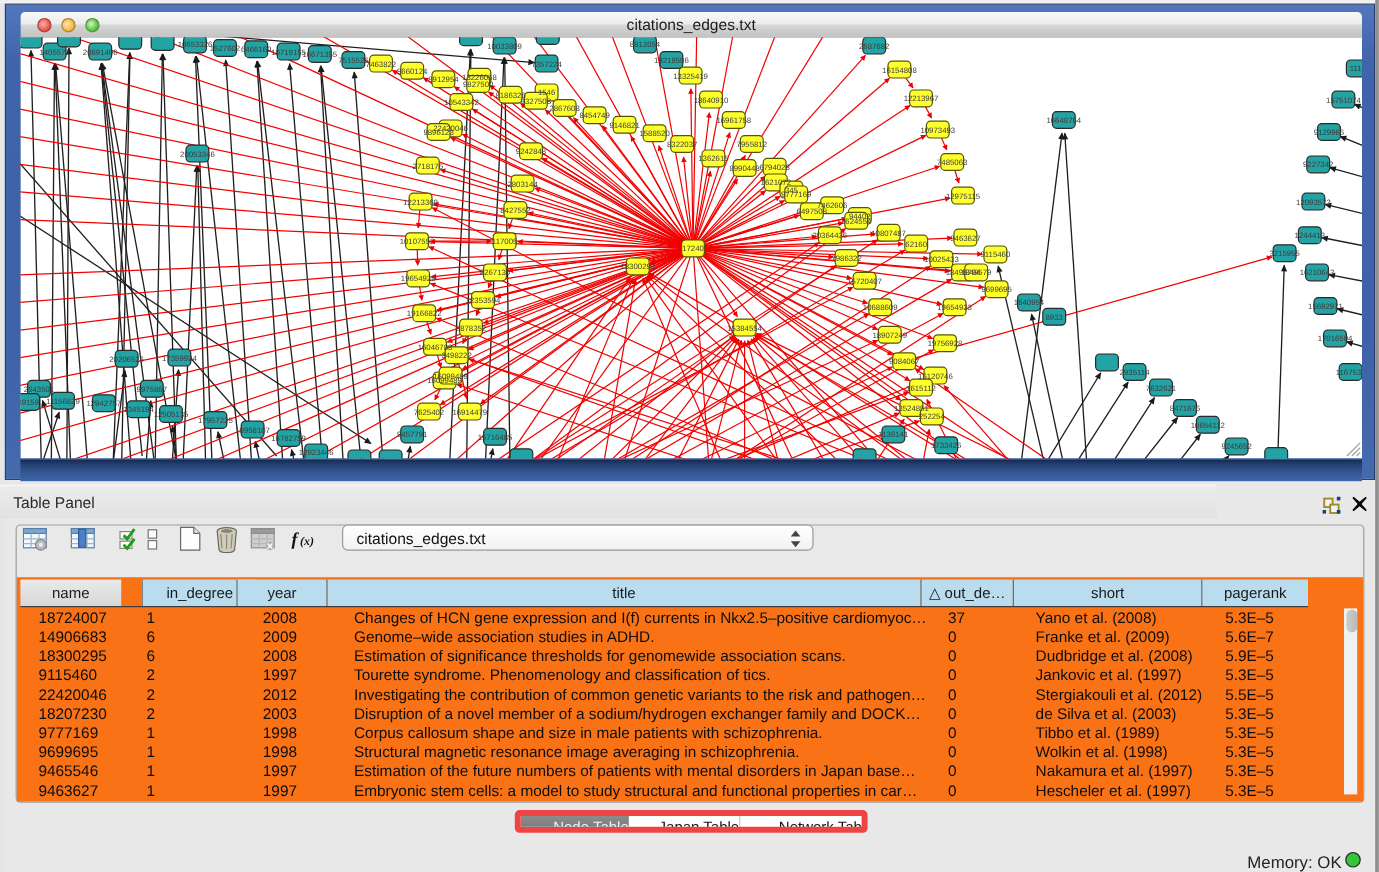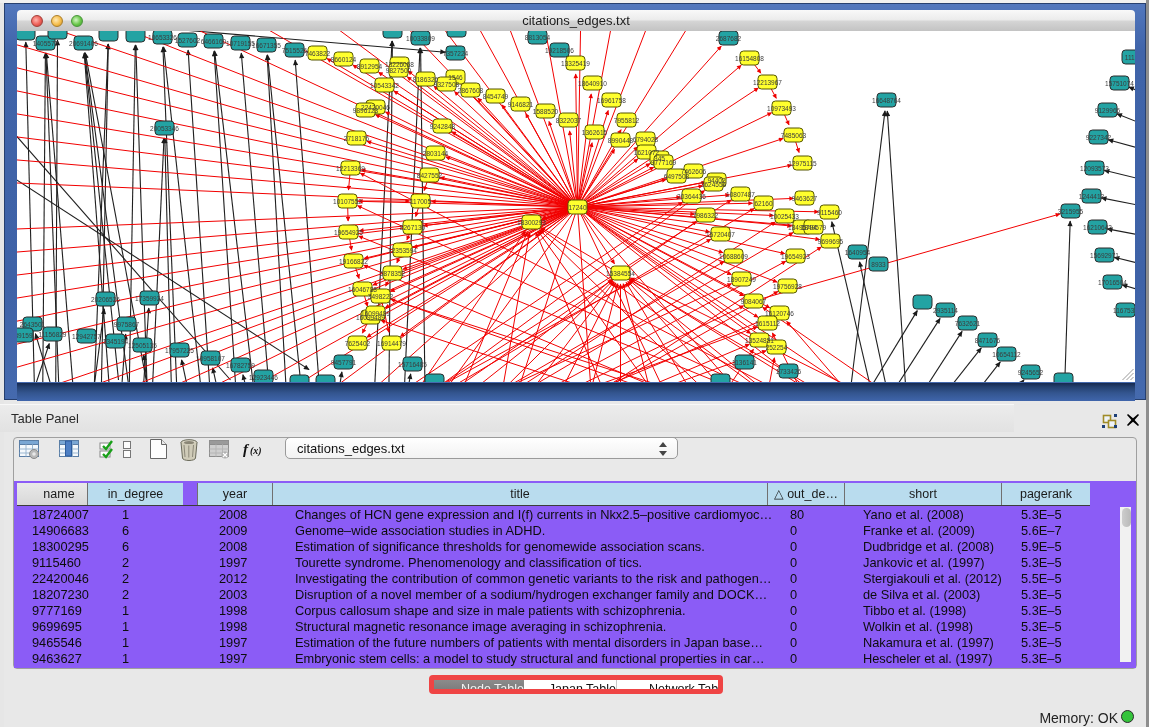--- a/index.html
+++ b/index.html
@@ -8,21 +8,21 @@
 #titlebar{position:absolute;left:12px;top:6px;width:1118px;height:22px;border-radius:4px 4px 0 0;background:linear-gradient(180deg,#f9f9f9 0%,#ececec 45%,#d4d4d4 55%,#c3c3c3 100%);border-bottom:1px solid #6e6e6e}
 #titlebar .tl{position:absolute;top:5px;width:12px;height:12px;border-radius:50%}
 #title{position:absolute;left:0;right:0;top:3px;text-align:center;font-size:13px;color:#1c1c1c}
 #canvas-bottom-line{position:absolute;left:12px;top:379px;width:1118px;height:18px;background:linear-gradient(180deg,#16294f 0%,#24406f 22%,#33558f 55%,#3f65ab 100%)}
 
 #tp-head{position:absolute;left:0px;top:404px;width:1014px;height:28px;background:linear-gradient(180deg,#ececec,#e2e2e2);border-top:1px solid #f8f8f8}
 #tp-head .t{position:absolute;left:11px;top:6px;font-size:13px;color:#2a2a2a}
 #tp-body{position:absolute;left:13px;top:437px;width:1124px;height:232px;border:1px solid #9f9f9f;border-radius:4px;background:#e9e9e9}
 #combo{position:absolute;left:285px;top:437px;width:393px;height:22px;background:linear-gradient(180deg,#ffffff,#f2f2f2);border:1px solid #9a9a9a;border-radius:5px}
 #combo .txt{position:absolute;left:11px;top:3px;font-size:13px;color:#111}
-#table{position:absolute;left:14px;top:481px;width:1122px;height:187px;background:#8b5cf6;overflow:hidden}
+#table{position:absolute;left:14px;top:481px;width:1122px;height:187px;background:#f97316;overflow:hidden}
 .hcell{position:absolute;top:2px;height:22px;background:#b9dcee;border-left:1px solid #707070;font-size:12.5px;color:#1a1a1a;text-align:center;line-height:22px}
 #hrow{position:absolute;left:0;top:481px;width:1122px;height:25px}
 .row{position:absolute;left:0;width:1122px;height:16px;font-size:12.8px;color:#0d0d0d;white-space:nowrap}
 .row span{position:absolute;top:0px;line-height:16px}
 
 #tabs{position:absolute;left:429px;top:675px;width:294px;height:19px;border:5px solid #ef4444;border-radius:4px;background:#fff;overflow:hidden;font-size:12.5px;line-height:19px;text-align:right;color:#111}
 #tabs .seg{position:absolute;top:0;height:19px}
 #status{position:absolute;right:31px;top:710px;font-size:14px;color:#222}
 #memdot{position:absolute;left:1121px;top:710px;width:13px;height:13px;border-radius:50%;background:#35c43c;border:1px solid #2b2b2b}
 #rstrip{position:absolute;right:0;top:0;width:3px;height:727px;background:#8e8e8e}
@@ -659,21 +659,21 @@
     <path d="M5,0 L9,5 L1,5 z" fill="#444"></path>
       <path d="M5,14 L9,9 L1,9 z" fill="#444"></path>
   </svg>
 </div>
 <div id="table">
 <div class="row" style="top:26px">
       <span style="left:18px">18724007</span>
       <span style="left:108px">1</span>
       <span style="left:205px">2008</span>
       <span style="left:281px">Changes of HCN gene expression and I(f) currents in Nkx2.5–positive cardiomyoc…</span>
-      <span style="left:776px">80</span>
+      <span style="left:776px">37</span>
       <span style="left:849px">Yano et al. (2008)</span>
       <span style="left:1007px">5.3E–5</span>
     </div>
     <div class="row" style="top:42px">
       <span style="left:18px">14906683</span>
       <span style="left:108px">6</span>
       <span style="left:205px">2009</span>
       <span style="left:281px">Genome–wide association studies in ADHD.</span>
       <span style="left:776px">0</span>
       <span style="left:849px">Franke et al. (2009)</span>
@@ -714,21 +714,21 @@
       <span style="left:776px">0</span>
       <span style="left:849px">de Silva et al. (2003)</span>
       <span style="left:1007px">5.3E–5</span>
     </div>
     <div class="row" style="top:122px">
       <span style="left:18px">9777169</span>
       <span style="left:108px">1</span>
       <span style="left:205px">1998</span>
       <span style="left:281px">Corpus callosum shape and size in male patients with schizophrenia.</span>
       <span style="left:776px">0</span>
-      <span style="left:849px">Tibbo et al. (1998)</span>
+      <span style="left:849px">Tibbo et al. (1989)</span>
       <span style="left:1007px">5.3E–5</span>
     </div>
     <div class="row" style="top:138px">
       <span style="left:18px">9699695</span>
       <span style="left:108px">1</span>
       <span style="left:205px">1998</span>
       <span style="left:281px">Structural magnetic resonance image averaging in schizophrenia.</span>
       <span style="left:776px">0</span>
       <span style="left:849px">Wolkin et al. (1998)</span>
       <span style="left:1007px">5.3E–5</span>
@@ -747,21 +747,21 @@
       <span style="left:108px">1</span>
       <span style="left:205px">1997</span>
       <span style="left:281px">Embryonic stem cells: a model to study structural and functional properties in car…</span>
       <span style="left:776px">0</span>
       <span style="left:849px">Hescheler et al. (1997)</span>
       <span style="left:1007px">5.3E–5</span>
     </div>
 </div>
 <div id="hrow">
   <div class="hcell" style="left:17px;width:84px;background:linear-gradient(180deg,#e9e9e9,#d8d8d8);border-left:none">name</div>
-  <div class="hcell" style="left:87px;width:96px">in_degree</div>
+  <div class="hcell" style="left:118px;width:96px">in_degree</div>
   <div class="hcell" style="left:197px;width:75px">year</div>
   <div class="hcell" style="left:272px;width:495px">title</div>
   <div class="hcell" style="left:767px;width:77px">△ out_de…</div>
   <div class="hcell" style="left:844px;width:157px">short</div>
   <div class="hcell" style="left:1001px;width:89px">pagerank</div>
   <div class="abs" style="left:17px;top:24px;width:1073px;height:1px;background:#3c3c3c"></div>
 </div>
 <div class="abs" style="left:1120px;top:507px;width:11px;height:155px;background:#f1f1f1"></div>
 <div class="abs" style="left:1122px;top:508px;width:9px;height:19px;background:linear-gradient(90deg,#cdcdcd,#b9b9b9);border-radius:5px"></div>
 <div id="tabs">

